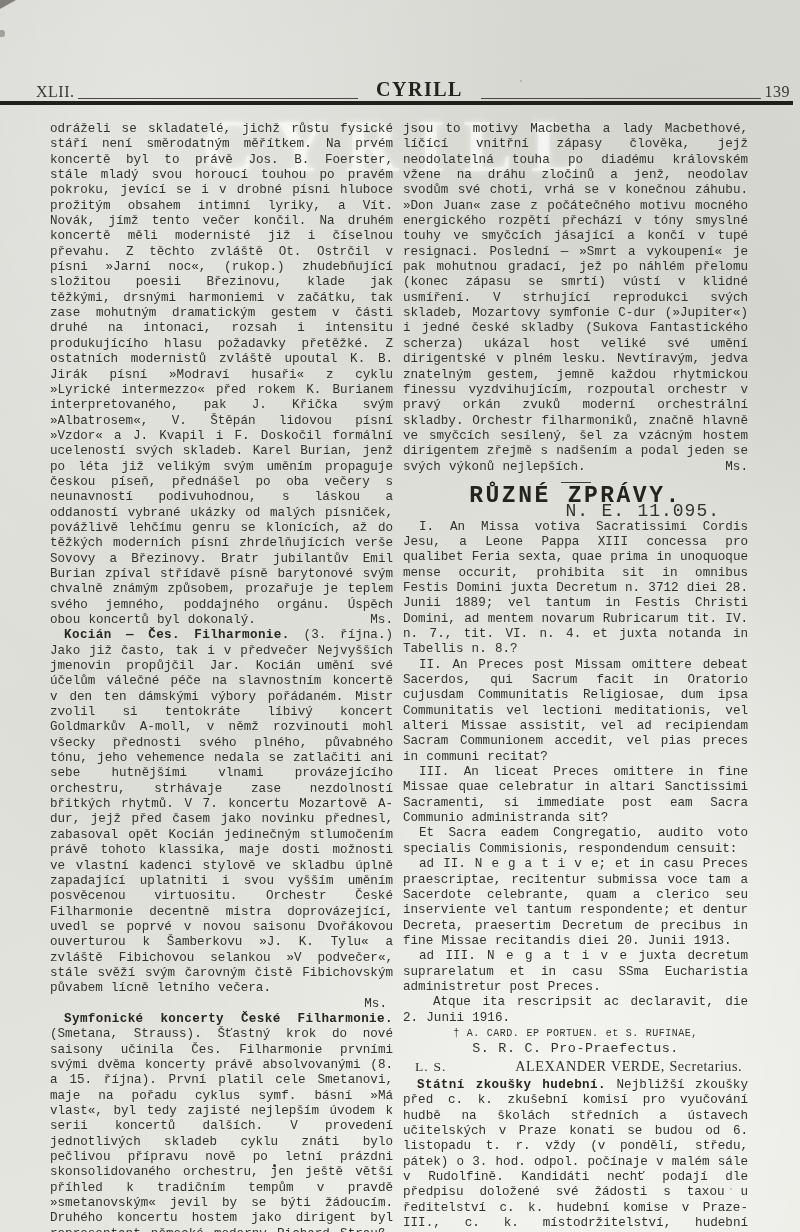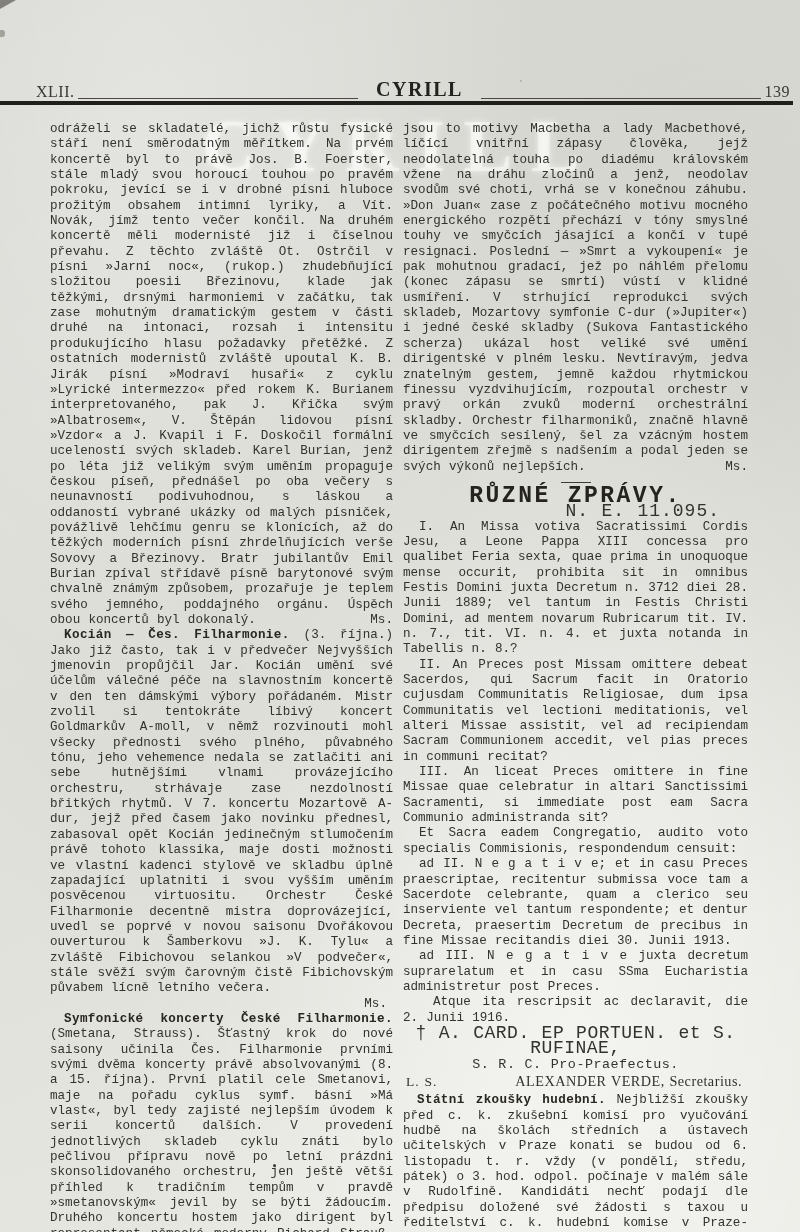--- a/index.html
+++ b/index.html
@@ -53,22 +53,22 @@
     color:#24231e;margin:4px 0 8px 0;text-indent:0;
   }
   .ref-number{text-align:right;padding-right:28px;font-size:18px;letter-spacing:1px;margin-bottom:3px;text-indent:0;}
   .subheading{
     font-weight:bold;font-size:13.8px;line-height:17px;letter-spacing:.7px;word-spacing:2px;
     text-align:justify;text-align-last:center;color:#26251f;margin-bottom:5px;text-indent:0;
   }
   .latin-p{text-indent:16px;}
   .atque-p{text-indent:30px;}
   .center-line{text-align:center;text-indent:0;font-size:13.4px;letter-spacing:.5px;}
-  .caps-line{font-size:18px;}
-  .ls-row{display:flex;justify-content:space-between;align-items:baseline;margin:2px 6px 4px 3px;}
+  .caps-line{font-size:10px;}
+  .ls-row{display:flex;justify-content:space-between;align-items:baseline;margin:2px 6px 4px 12px;}
   .ls-mark{font-size:13.5px;letter-spacing:1px;}
   .secretary{font-size:14.2px;letter-spacing:.5px;}
   
   .print-dot{position:absolute;left:273px;top:1164px;width:3px;height:3px;border-radius:50%;background:#3c3b35;}
   .corner-mark{position:absolute;left:0;top:0;width:16px;height:9px;background:#6a6862;clip-path:polygon(0 0,100% 0,0 100%);opacity:.8;}
   .edge-spot{position:absolute;left:0;top:30px;width:5px;height:7px;background:#7a786f;border-radius:0 60% 60% 0;opacity:.6;}
   .speck{position:absolute;width:2px;height:2px;border-radius:50%;background:#8a887e;opacity:.5;}
 </style>
 </head>
 <body>
@@ -108,21 +108,21 @@
 
     <div class="divider"></div>
 
     <p class="section-title">RŮZNÉ ZPRÁVY.</p>
     <p class="ref-number">N. E. 11.095.</p>
 
     <p class="body-p latin-p">I. An Missa votiva Sacratissimi Cordis Jesu, a Leone Pappa XIII concessa pro qualibet Feria sexta, quae prima in unoquoque mense occurit, prohibita sit in omnibus Festis Domini juxta Decretum n. 3712 diei 28. Junii 1889; vel tantum in Festis Christi Domini, ad mentem novarum Rubricarum tit. IV. n. 7., tit. VI. n. 4. et juxta notanda in Tabellis n. 8.?</p>
     <p class="body-p latin-p">II. An Preces post Missam omittere debeat Sacerdos, qui Sacrum facit in Oratorio cujusdam Communitatis Religiosae, dum ipsa Communitatis vel lectioni meditationis, vel alteri Missae assistit, vel ad recipiendam Sacram Communionem accedit, vel pias preces in communi recitat?</p>
     <p class="body-p latin-p">III. An liceat Preces omittere in fine Missae quae celebratur in altari Sanctissimi Sacramenti, si immediate post eam Sacra Communio administranda sit?</p>
     <p class="body-p latin-p">Et Sacra eadem Congregatio, audito voto specialis Commisionis, respondendum censuit:</p>
-    <p class="body-p latin-p">ad II. N e g a t i v e; et in casu Preces praescriptae, recitentur submissa voce tam a Sacerdote celebrante, quam a clerico seu inserviente vel tantum respondente; et dentur Decreta, praesertim Decretum de precibus in fine Missae recitandis diei 30. Junii 1913.</p>
+    <p class="body-p latin-p">ad II. N e g a t i v e; et in casu Preces praescriptae, recitentur submissa voce tam a Sacerdote celebrante, quam a clerico seu inserviente vel tantum respondente; et dentur Decreta, praesertim Decretum de precibus in fine Missae recitandis diei 20. Junii 1913.</p>
     <p class="body-p latin-p">ad III. N e g a t i v e juxta decretum suprarelatum et in casu SSma Eucharistia administretur post Preces.</p>
     <p class="body-p atque-p">Atque ita rescripsit ac declaravit, die 2. Junii 1916.</p>
 
     <p class="center-line caps-line">† A. CARD. EP PORTUEN. et S. RUFINAE,</p>
     <p class="center-line">S. R. C. Pro-Praefectus.</p>
 
     <div class="ls-row">
       <span class="ls-mark">L. S.</span>
       <span class="secretary">ALEXANDER VERDE, Secretarius.</span>
     </div>

